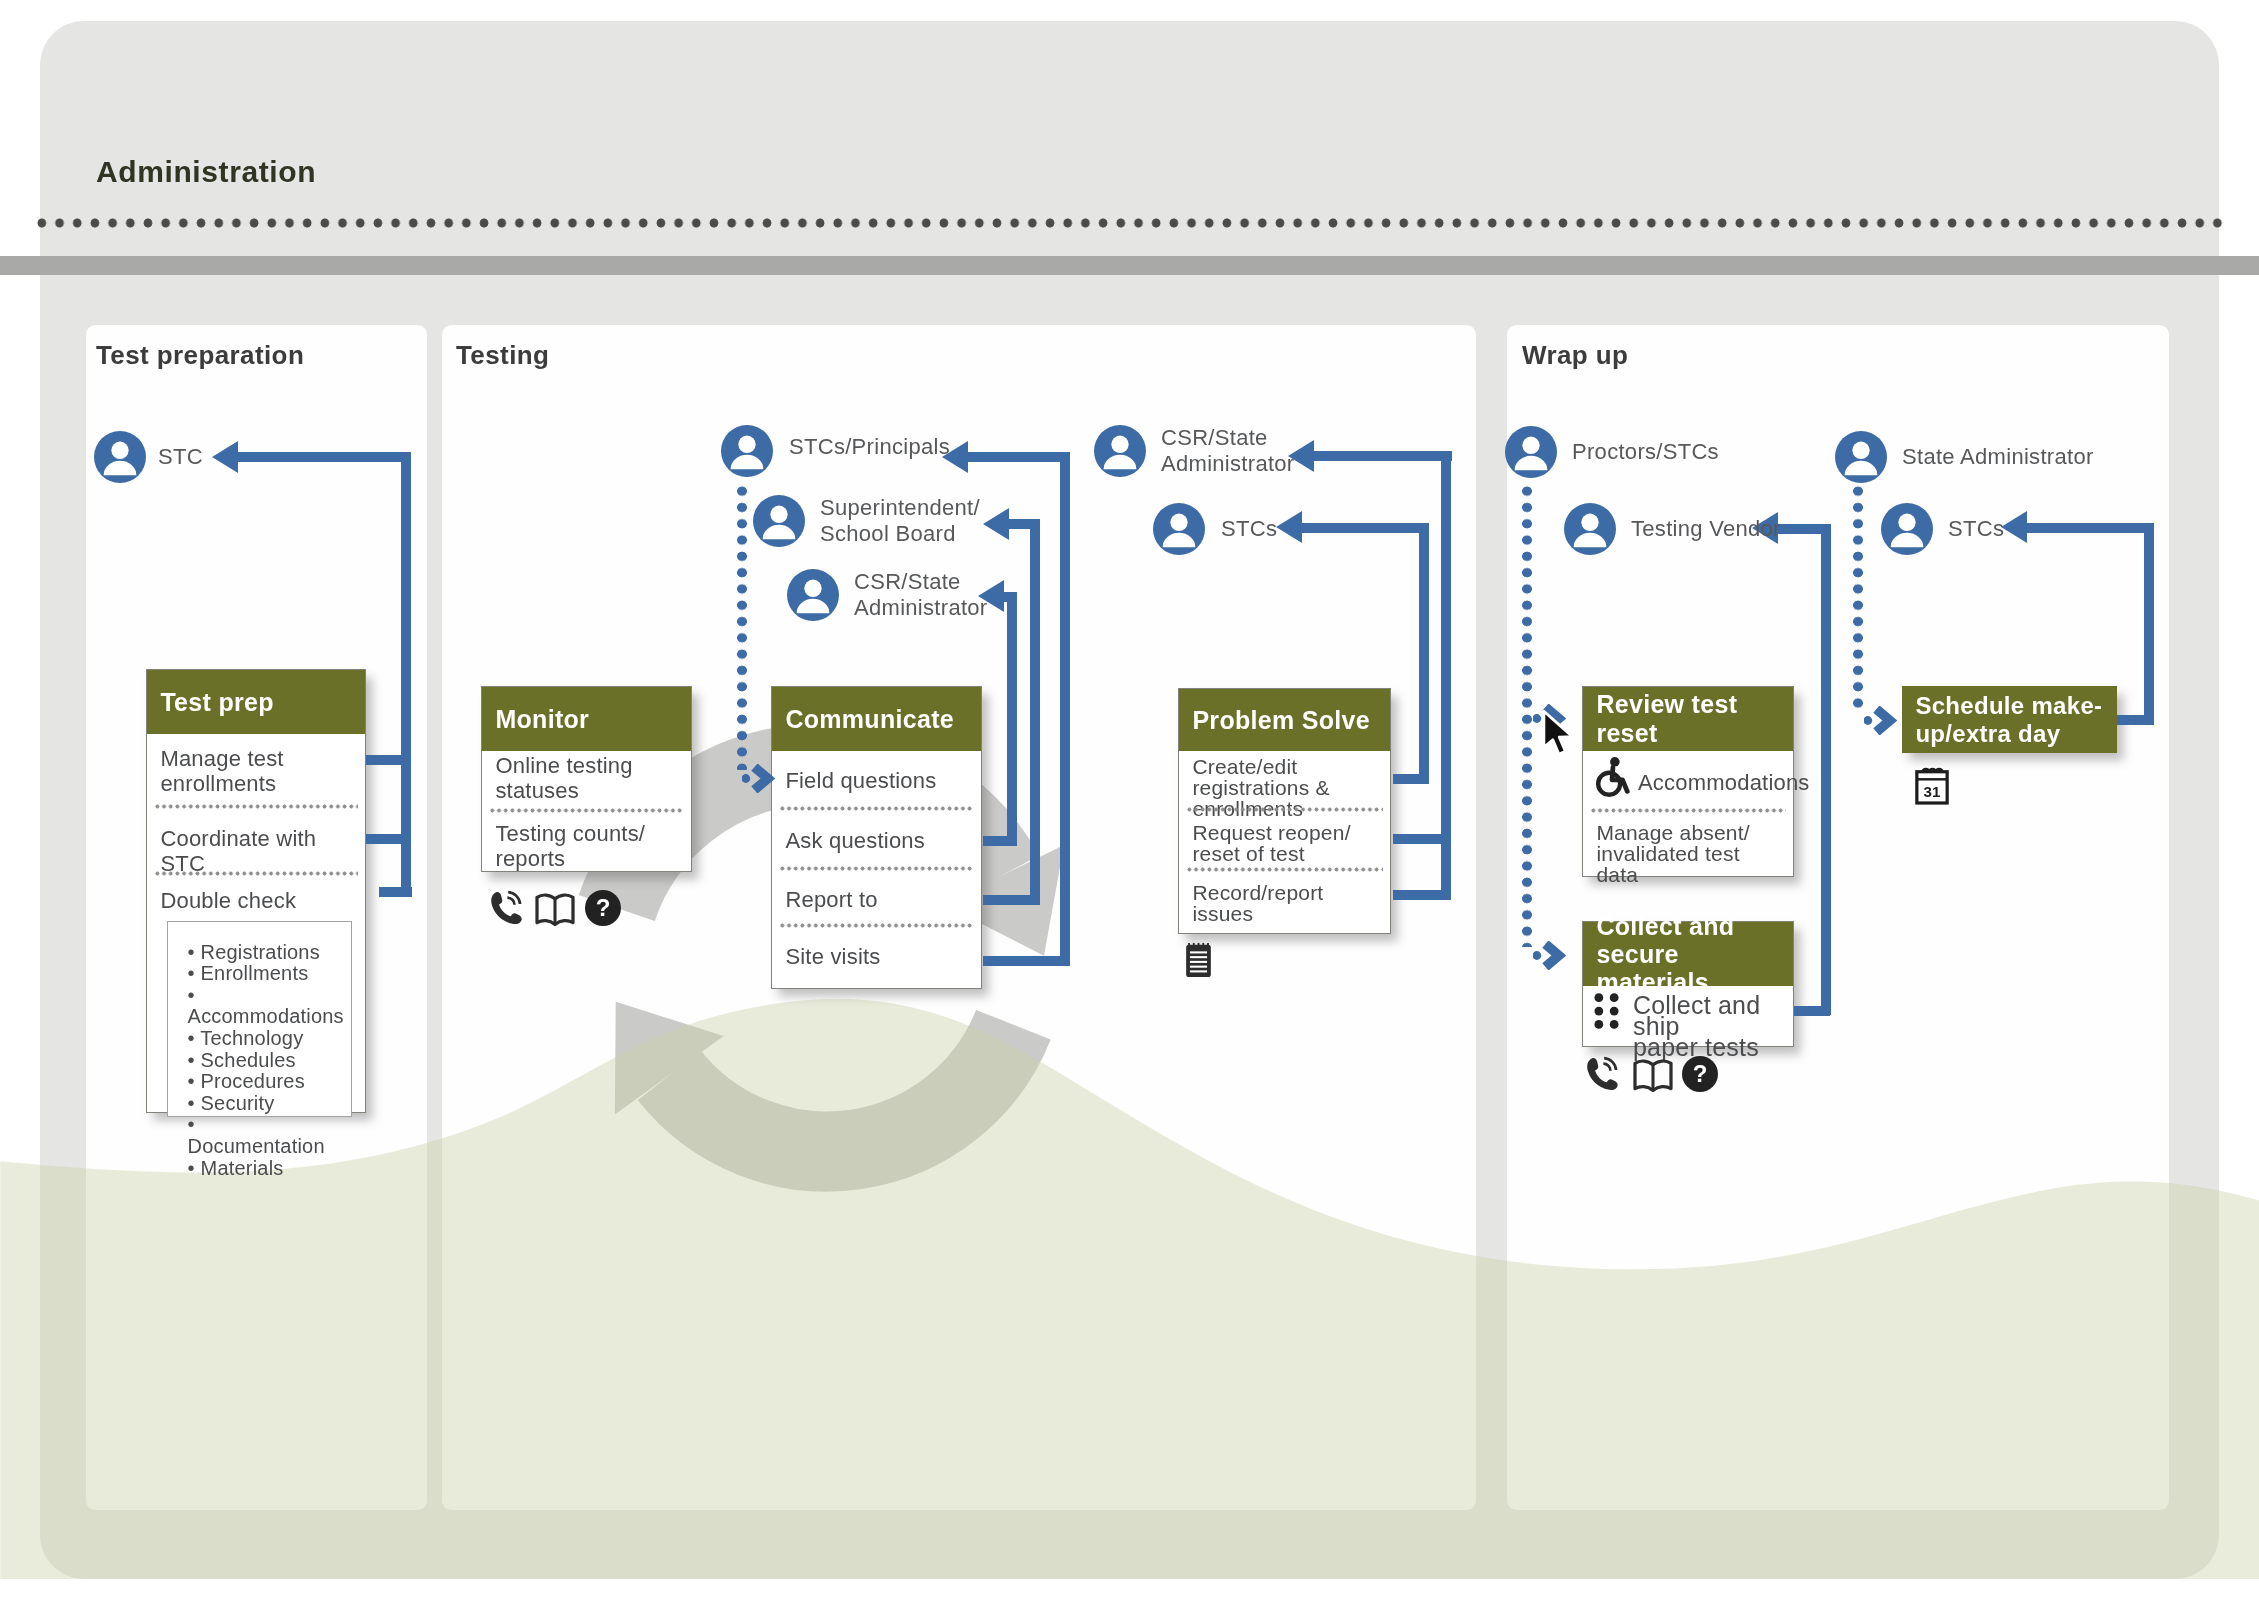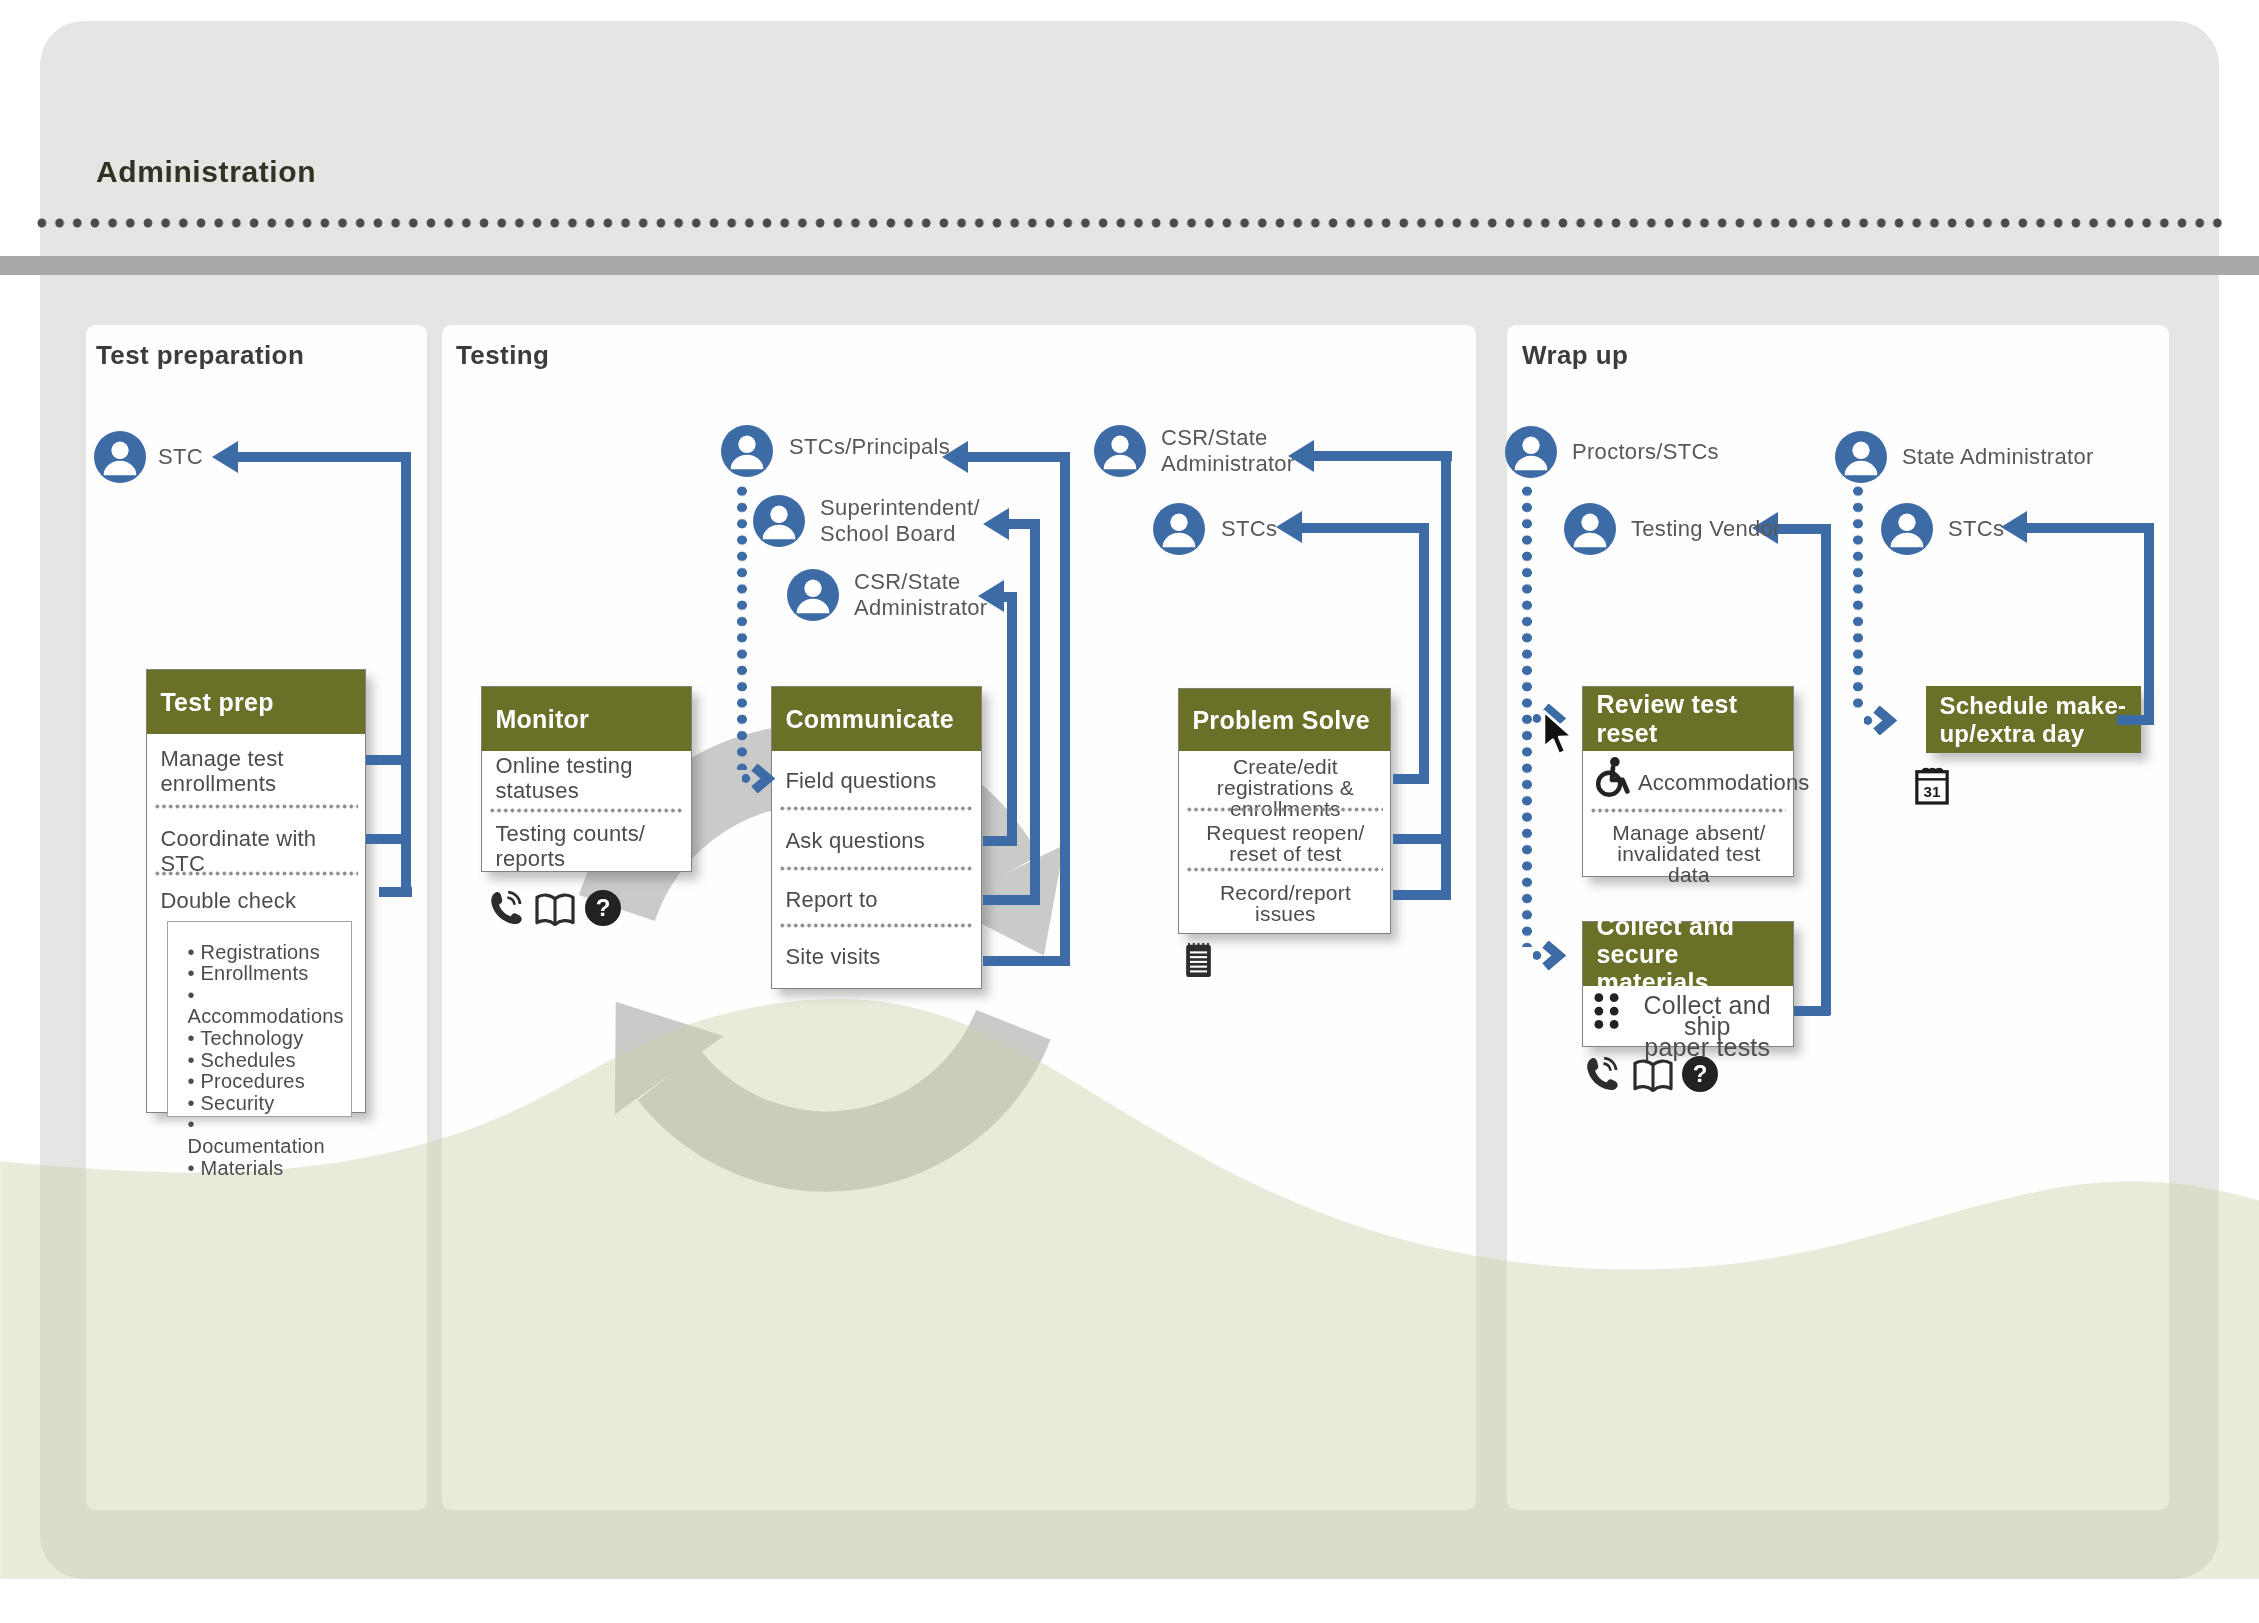--- a/index.html
+++ b/index.html
@@ -13,28 +13,28 @@
   .admin-dots{left:32.5px;top:218px;width:2195px;height:9.6px;
       background-image:radial-gradient(circle,#4b4b49 4px,transparent 4.7px);
       background-size:17.7px 9.6px;background-repeat:repeat-x;}
   
   .panel{background:#fefefe;border-radius:9.6px;}
   .ptitle{font-size:26px;font-weight:600;color:var(--title);letter-spacing:0.4px;}
   
   .box{background:#fff;border:1.9px solid #83837d;box-shadow:6.7px 7.6px 9.6px rgba(90,90,90,.38);box-sizing:border-box;}
   .bhead{background:var(--olive);color:#fff;font-weight:bold;font-size:25px;letter-spacing:0.3px;
          display:flex;align-items:center;padding:0 13.4px;box-sizing:border-box;}
-  .bhead-solo{box-shadow:6.7px 7.6px 9.6px rgba(90,90,90,.38);margin-left:24px;}
+  .bhead-solo{box-shadow:6.7px 7.6px 9.6px rgba(90,90,90,.38);}
   .brow{position:relative;font-size:22px;color:var(--ink);line-height:25px;letter-spacing:0.2px;
         padding:9.6px 11.5px 0 13.4px;box-sizing:border-box;}
   .brow::after{content:"";position:absolute;left:6.7px;right:6.7px;bottom:0;height:4.8px;
         background-image:radial-gradient(circle,#8f8f8d 1.7px,transparent 2.2px);
         background-size:6.7px 4.8px;background-repeat:repeat-x;background-position:0 50%;}
   .brow.nd::after{display:none;}
-  .tight{line-height:21px;text-align:center;}
+  .tight{line-height:21px;}
   .pre{white-space:pre-line;}
   
   .chk{border:1.9px solid #a3a3a0;background:#fff;box-sizing:border-box;padding:7.6px 1.9px 0 7.6px;}
   .chk ul{margin:12px;padding:0;list-style:none;}
   .chk li{font-size:20px;line-height:21.6px;color:var(--ink);letter-spacing:0.2px;}
   .chk li::before{content:"• ";}
   
   .plabel{font-size:22px;color:var(--label);line-height:26px;letter-spacing:0.3px;transform:translateY(-50%);}
   .pbg{fill:var(--blue);} .pfg{fill:#fff;}
   

